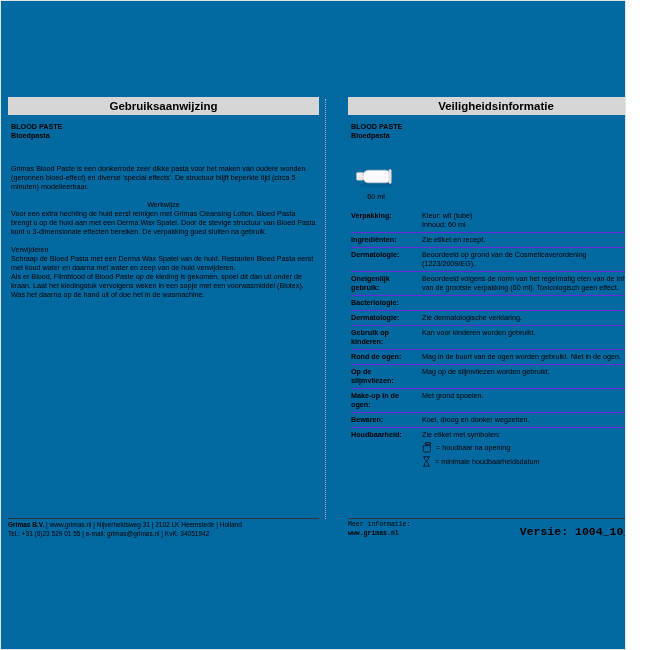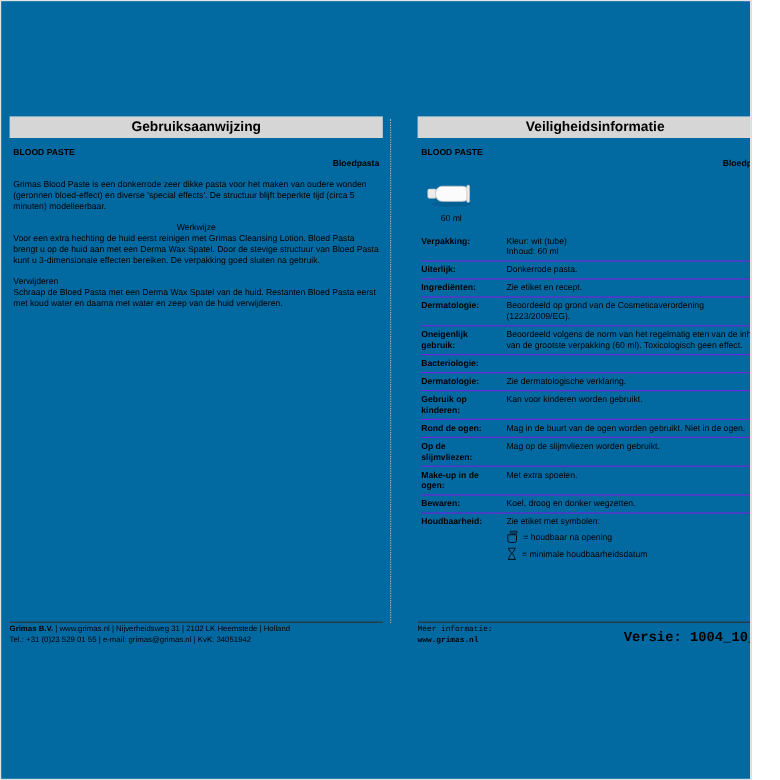--- a/index.html
+++ b/index.html
@@ -10,21 +10,21 @@
   .col { position:absolute; top:96px; font-size:7.2px; line-height:9px; }
   .col-left  { left:7px;  width:311px; }
   .col-right { left:347px; width:296px; }
 
   .col-header { height:18px; background:#d6d6d6; font-weight:bold; font-size:11.5px;
                 line-height:18px; text-align:center; }
 
   .col-body { padding:7px 3px 0 3px; }
 
   .product-name { font-weight:bold; }
-  .product-subtitle { font-weight:bold; margin-bottom:9px;text-align:right; }
+  .product-subtitle { font-weight:bold; margin-bottom:24px; }
   .para { margin-bottom:9px; }
   .para-tight { margin-bottom:0; }
   .section-heading { font-weight:normal;text-align:center; }
   .plain-heading { font-weight:normal; }
 
   .fold-line { position:absolute; left:324px; top:98px; height:420px; width:0;
                border-left:1px dotted #b0b0b0; }
 
   .footer { position:absolute; top:517px; border-top:1px solid #333; padding-top:2px;
             font-size:6.5px; line-height:8.5px; }
@@ -53,20 +53,21 @@
   <div class="col col-left">
     <div class="col-header">Gebruiksaanwijzing</div>
     <div class="col-body">
       <div class="product-name">BLOOD PASTE</div>
       <div class="product-subtitle">Bloedpasta</div>
       <div class="para">Grimas Blood Paste is een donkerrode zeer dikke pasta voor het maken van oudere wonden (geronnen bloed-effect) en diverse 'special effects'. De structuur blijft beperkte tijd (circa 5 minuten) modelleerbaar.</div>
       <div class="section-heading">Werkwijze</div>
       <div class="para">Voor een extra hechting de huid eerst reinigen met Grimas Cleansing Lotion. Bloed Pasta brengt u op de huid aan met een Derma Wax Spatel. Door de stevige structuur van Bloed Pasta kunt u 3-dimensionale effecten bereiken. De verpakking goed sluiten na gebruik.</div>
       <div class="plain-heading">Verwijderen</div>
       <div class="para-tight">Schraap de Bloed Pasta met een Derma Wax Spatel van de huid. Restanten Bloed Pasta eerst met koud water en daarna met water en zeep van de huid verwijderen.</div>
+      <div class="para-tight">Als er Blood, Filmblood of Blood Paste op de kleding is gekomen, spoel dit dan uit onder de kraan. Laat het kledingstuk vervolgens weken in een sopje met een voorwasmiddel (Biotex). Was het daarna op de hand uit of doe het in de wasmachine.</div>
     </div>
   </div>
 
   <div class="fold-line"></div>
 
   <div class="col col-right">
     <div class="col-header">Veiligheidsinformatie</div>
     <div class="col-body">
       <div class="product-name">BLOOD PASTE</div>
       <div class="product-subtitle">Bloedpasta</div>
@@ -86,26 +87,20 @@
       <div class="safety-table">
 
         <div class="trow">
           <div class="tlabel">Verpakking:</div>
           <div class="tvalue">
             <div>Kleur: wit (tube)</div>
             <div>Inhoud: 60 ml</div>
           </div>
         </div>
 
-        <div class="trow">
-          <div class="tlabel">Uiterlijk:</div>
-          <div class="tvalue">
-            <div>Donkerrode pasta.</div>
-          </div>
-        </div>
 
         <div class="trow">
           <div class="tlabel">Ingrediënten:</div>
           <div class="tvalue">
             <div>Zie etiket en recept.</div>
           </div>
         </div>
 
         <div class="trow">
           <div class="tlabel">Dermatologie:</div>
@@ -149,21 +144,21 @@
         <div class="trow">
           <div class="tlabel">Op de slijmvliezen:</div>
           <div class="tvalue">
             <div>Mag op de slijmvliezen worden gebruikt.</div>
           </div>
         </div>
 
         <div class="trow">
           <div class="tlabel">Make-up in de ogen:</div>
           <div class="tvalue">
-            <div>Met extra spoelen.</div>
+            <div>Met grond spoelen.</div>
           </div>
         </div>
 
         <div class="trow">
           <div class="tlabel">Bewaren:</div>
           <div class="tvalue">
             <div>Koel, droog en donker wegzetten.</div>
           </div>
         </div>
 

